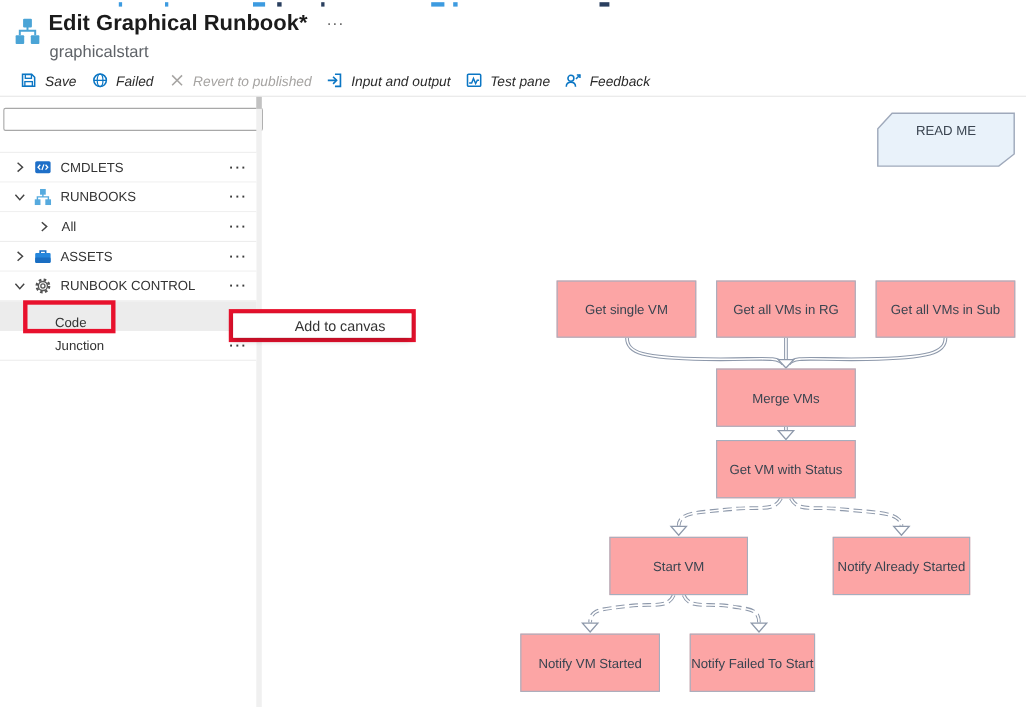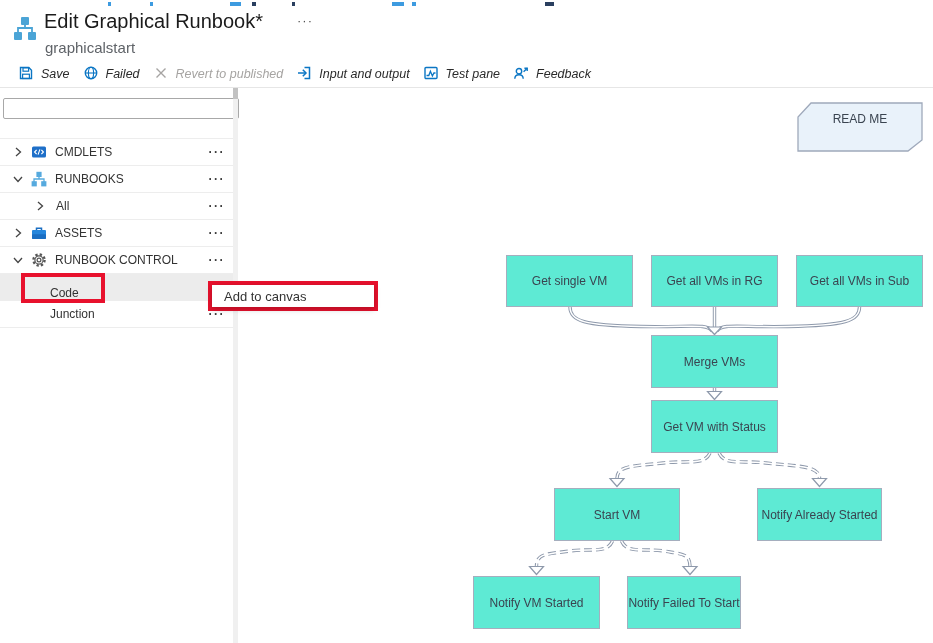--- a/index.html
+++ b/index.html
@@ -4,21 +4,21 @@
 <style>
   html,body{margin:0;padding:0;background:#fff;}
   .page{position:relative;width:933px;height:643px;background:#fff;overflow:hidden;
         font-family:"Liberation Sans",sans-serif;color:#323130;}
 
   
   .frag{position:absolute;top:2px;height:4px;}
 
   
   .app-icon{position:absolute;left:14px;top:16px;}
-  .page-title{position:absolute;left:44px;top:10px;font-size:20px;font-weight:400;color:#1b1b1b;white-space:nowrap;}
+  .page-title{position:absolute;left:44px;top:10px;font-size:20px;font-weight:700;color:#1b1b1b;white-space:nowrap;}
   .title-more{position:absolute;left:297px;top:13px;font-size:13px;color:#4f4f4f;letter-spacing:1px;cursor:pointer;}
   .page-subtitle{position:absolute;left:45px;top:39px;font-size:15px;color:#5f6368;}
 
   
   .toolbar{position:absolute;left:18px;top:61px;height:26px;display:flex;align-items:center;gap:13px;font-style:italic;}
   .tb-item{display:flex;align-items:center;gap:7px;font-size:12.5px;color:#2b2b2b;cursor:pointer;white-space:nowrap;}
   .tb-item.disabled{color:#a6a4a2;cursor:default;}
   .toolbar-sep{position:absolute;left:0;top:87px;width:933px;height:1px;background:#e6e6e6;}
 
   
@@ -36,26 +36,26 @@
   .more{margin-left:auto;margin-right:8px;font-weight:700;letter-spacing:1.5px;color:#3b3b3b;font-size:12px;}
 
   .splitter{position:absolute;left:233px;top:88px;width:5px;height:555px;background:#f0f0f0;z-index:2;}
   .splitter-cap{position:absolute;left:233px;top:88px;width:5px;height:11px;background:#c2c2c2;z-index:2;}
 
   
   .anno{position:absolute;border:4px solid #e8112d;box-sizing:border-box;background:transparent;}
   .anno-code{left:21px;top:273px;width:84px;height:30px;z-index:5;}
   .anno-menu{left:208px;top:281px;width:170px;height:30px;z-index:6;}
   .ctx-menu{position:absolute;left:0;top:0;right:0;bottom:0;background:#fff;
-    box-shadow:0 2px 6px rgba(0,0,0,.25);display:flex;align-items:center;}
+    box-shadow:0 2px 6px rgba(0,0,0,.25);display:flex;align-items:center;padding-left:44px;}
   .ctx-item{padding-left:12px;font-size:13px;color:#333;cursor:pointer;white-space:nowrap;}
 
   
   .links-svg{position:absolute;left:0;top:0;z-index:1;pointer-events:none;}
-  .node{position:absolute;z-index:2;background:#5eead4;border:1px solid #a5aebe;box-sizing:border-box;
+  .node{position:absolute;z-index:2;background:#fca5a5;border:1px solid #a5aebe;box-sizing:border-box;
         display:flex;align-items:center;justify-content:center;font-size:12px;color:#3a4450;cursor:pointer;}
   .note-label{position:absolute;left:798px;top:103px;width:124px;height:32px;z-index:2;
         display:flex;align-items:center;justify-content:center;font-size:12px;color:#3a4450;cursor:pointer;}
   .c-outer{fill:none;stroke:#8e99ab;stroke-width:3.4px;}
   .c-inner{fill:none;stroke:#ffffff;stroke-width:1.5px;}
   .dash{stroke-dasharray:8 4;}
   .ah{fill:#ffffff;stroke:#8e99ab;stroke-width:1.2px;}
   .note-shape{fill:#e9f2fa;stroke:#9fa9bb;stroke-width:1.3px;}
 </style>
 </head>

